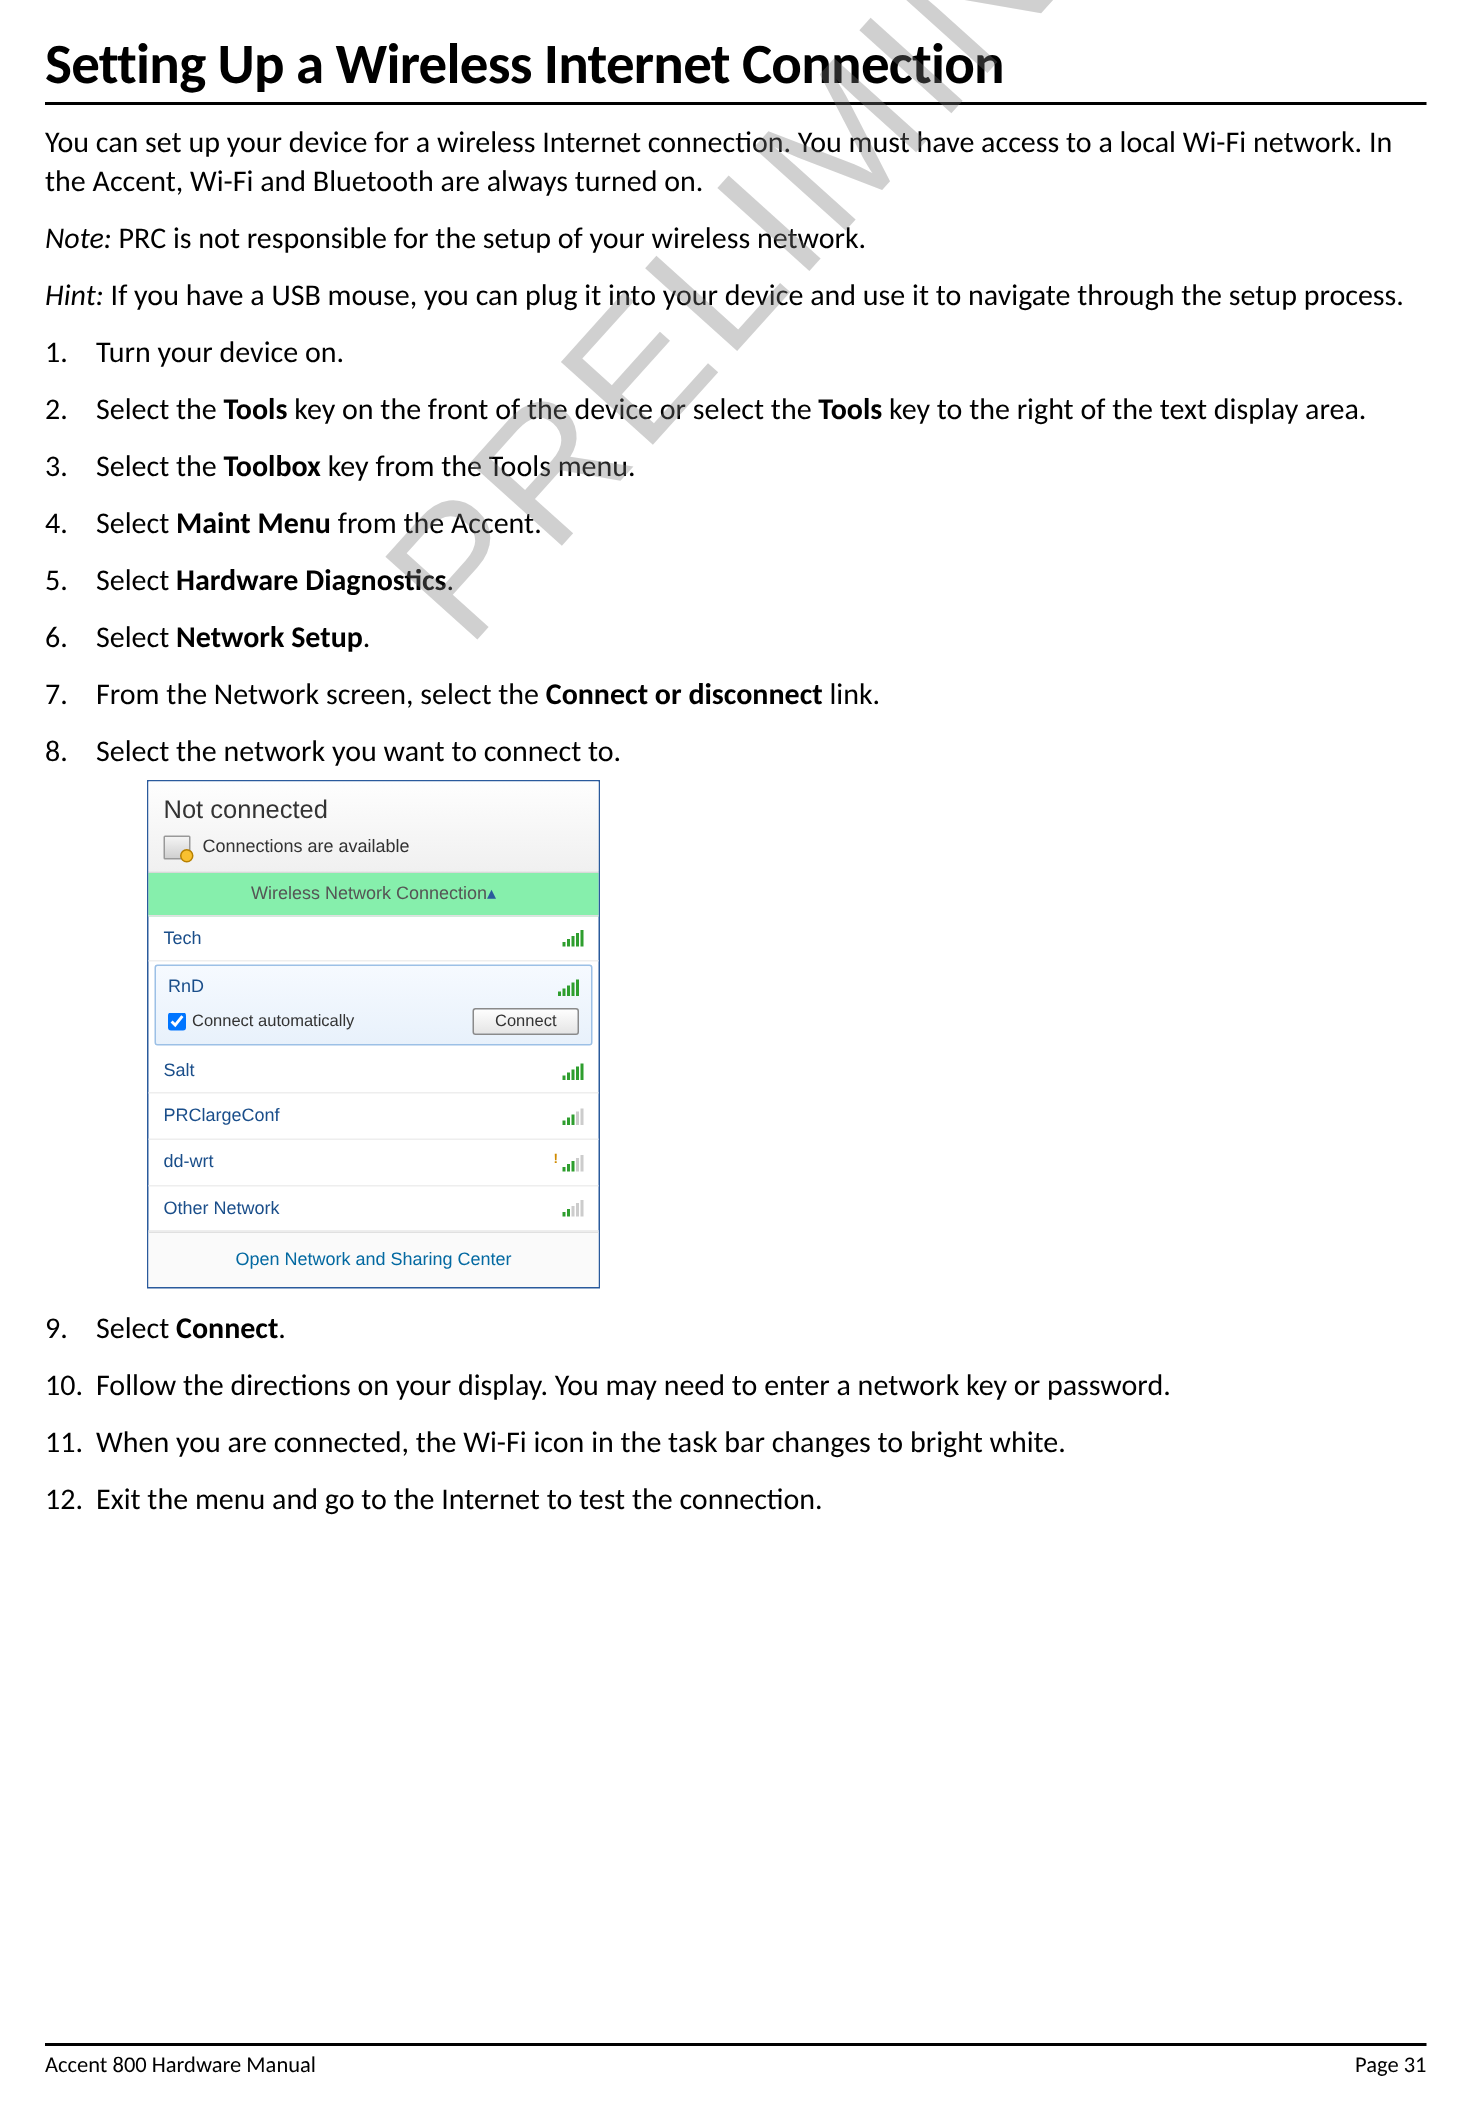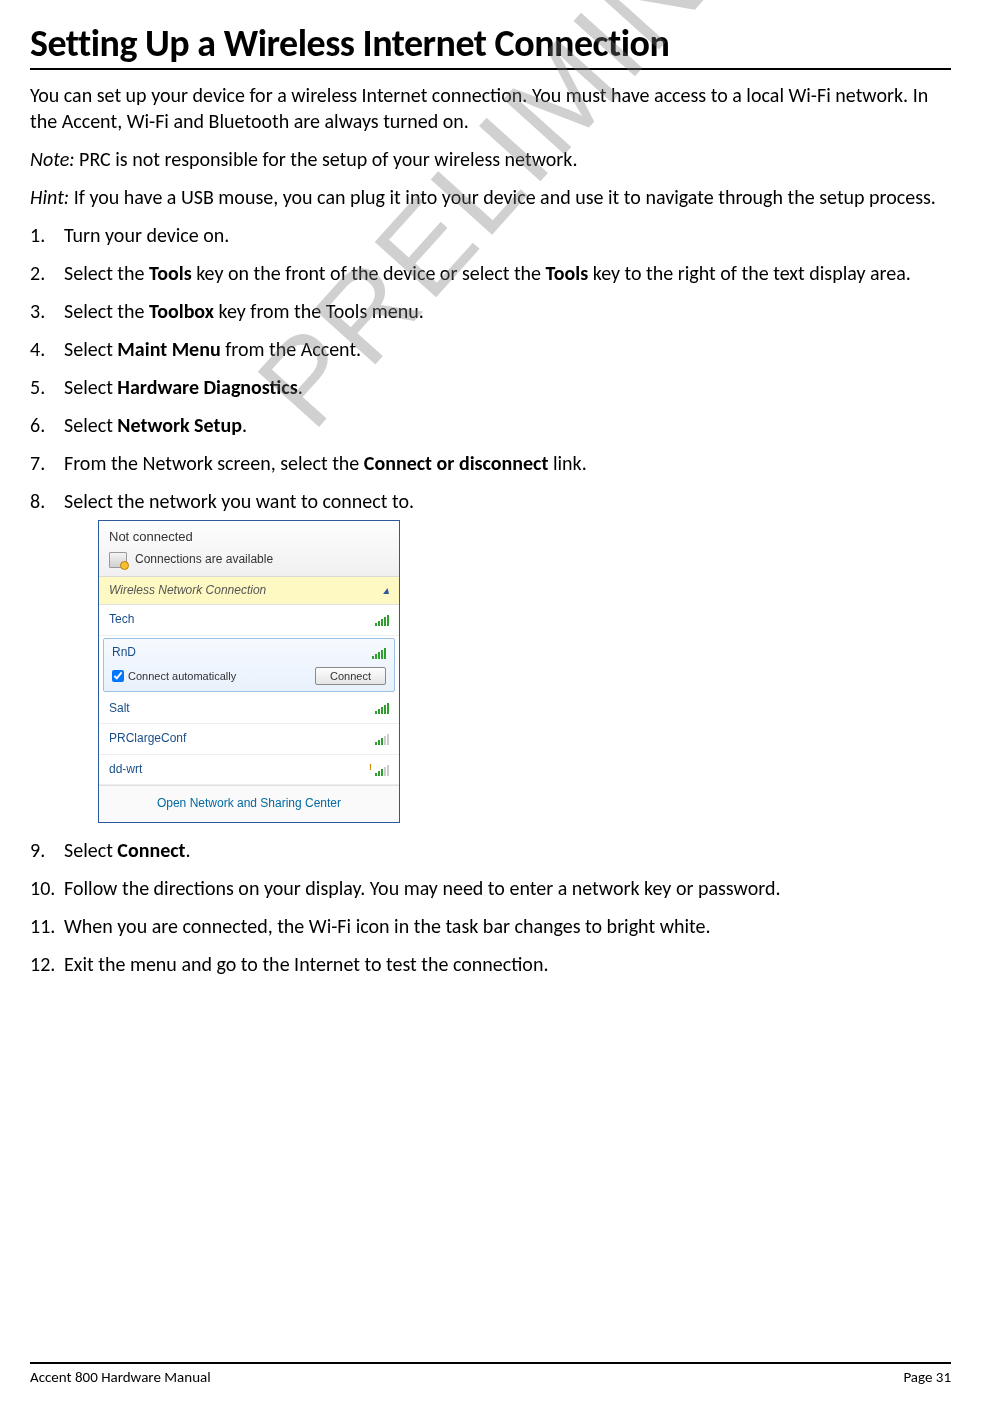--- a/index.html
+++ b/index.html
@@ -82,32 +82,31 @@
     font-family: "Segoe UI", Tahoma, sans-serif;
     font-size: 13px;
     color: #333;
     background: #fff;
   }
   .np-head {
     background: linear-gradient(#fefefe,#f0f0f0);
     border-bottom: 1px solid #d9d9d9;
     padding: 8px 10px;
   }
-  .np-head .title { font-size: 13px; color: #333; margin-bottom: 6px; }
+  .np-head .title { font-size: 17px; color: #333; margin-bottom: 6px; }
   .np-head .row { display: flex; align-items: flex-start; gap: 8px; font-size: 12px; }
   .np-section {
-    background: #fef9c3;
+    background: #86efac;
     color: #555;
     font-size: 12px;
     padding: 6px 10px;
     display: flex;
-    justify-content: space-between;
+    justify-content: center;
     align-items: center;
     border-bottom: 1px solid #e0e0e0;
-    font-style: italic;
   }
   .np-section .chev { color: #2a5a9c; font-size: 12px; }
   .np-item {
     display: flex;
     justify-content: space-between;
     align-items: center;
     padding: 7px 10px;
     font-size: 12px;
     color: #1a4e8a;
     border-bottom: 1px solid #eee;
@@ -302,20 +301,30 @@
         <div class="np-item">
           <span>dd-wrt</span>
           <span class="sig med sig-warn">
               <span></span>
               <span></span>
               <span></span>
               <span></span>
               <span></span>
             </span>
         </div>
+        <div class="np-item">
+          <span>Other Network</span>
+          <span class="sig weak">
+              <span></span>
+              <span></span>
+              <span></span>
+              <span></span>
+              <span></span>
+            </span>
+        </div>
         <div class="np-footer">Open Network and Sharing Center</div>
       </div>
     </li>
 
     <li>
       <span>Select </span><span class="b">Connect</span><span>.</span>
     </li>
 
     <li>Follow the directions on your display. You may need to enter a network key or password.</li>
     <li>When you are connected, the Wi-Fi icon in the task bar changes to bright white.</li>

